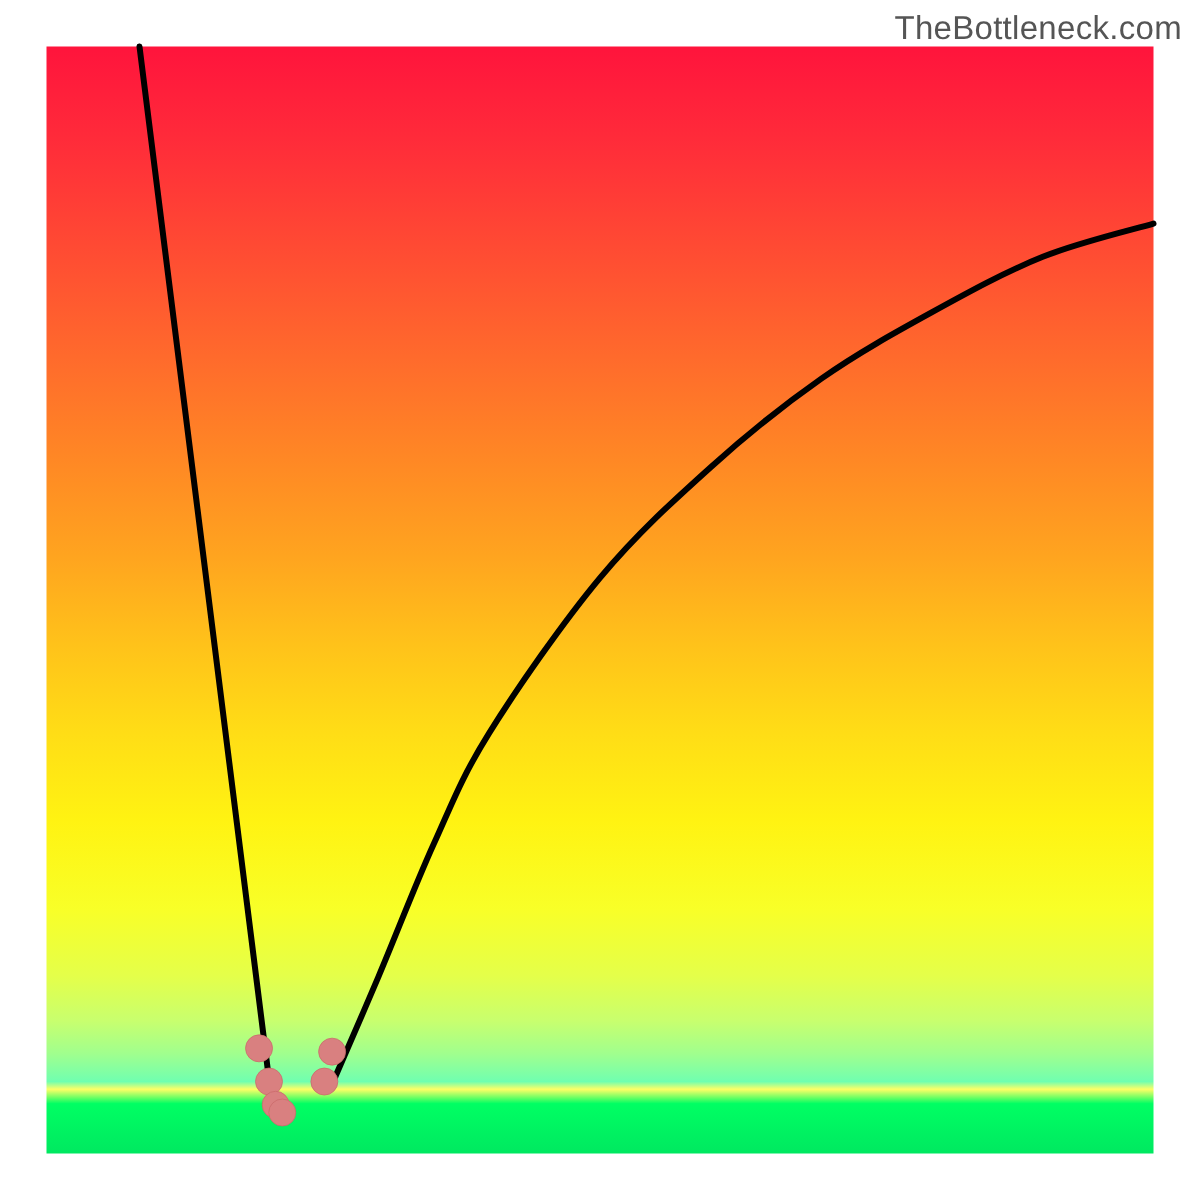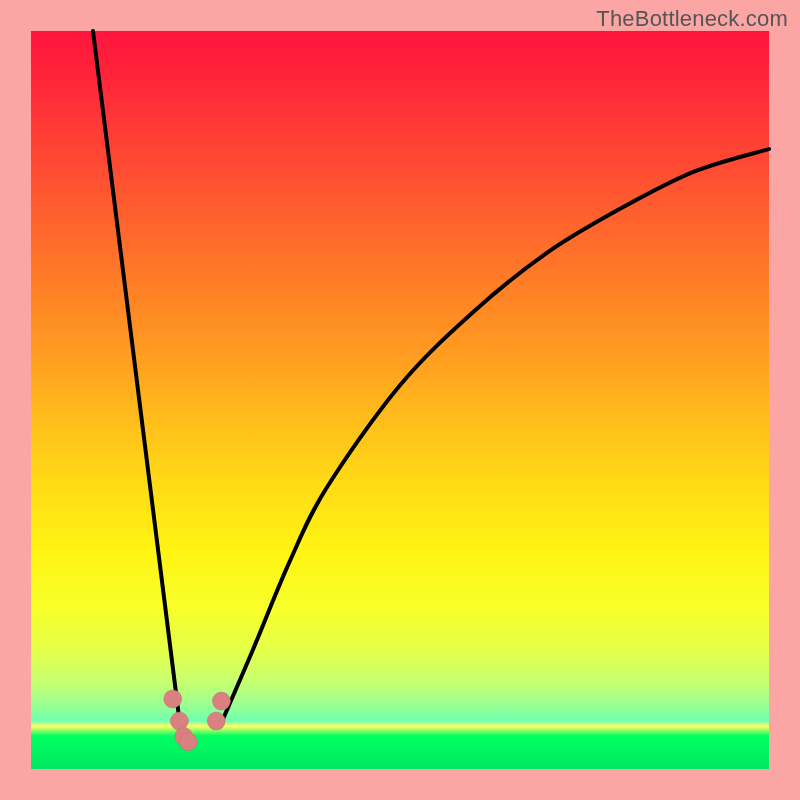--- a/index.html
+++ b/index.html
@@ -1,21 +1,21 @@
 <!DOCTYPE html>
 <html><head>
 <meta charset="utf-8">
 <style>
   * { margin: 0; padding: 0; box-sizing: border-box; }
   html, body { width: 800px; height: 800px; overflow: hidden; background: #000; }
   .frame {
     position: relative;
     width: 800px;
     height: 800px;
-    background: #fca5a5;
+    background: #ffffff;
   }
   .watermark {
     position: absolute;
     top: 6px;
     right: 12px;
     font-family: Arial, Helvetica, sans-serif;
     font-size: 22px;
     color: #555;
     letter-spacing: 0.2px;
     z-index: 20;

